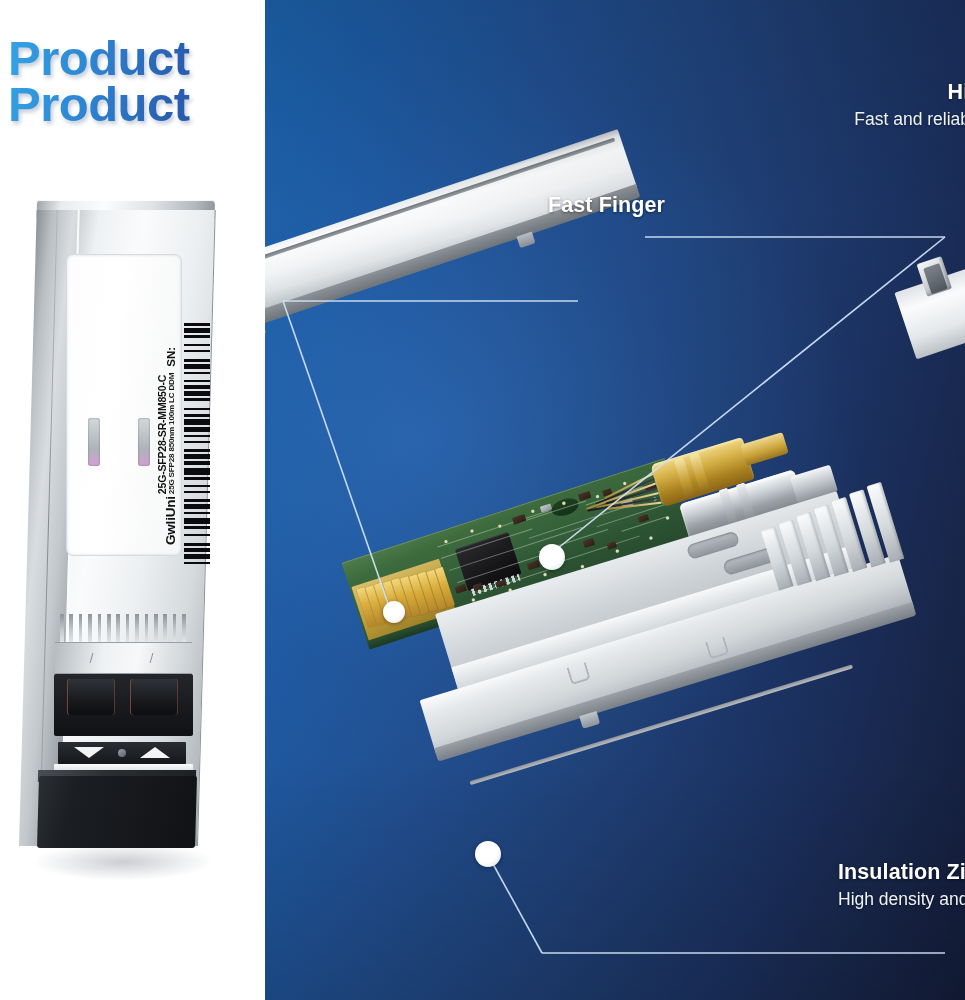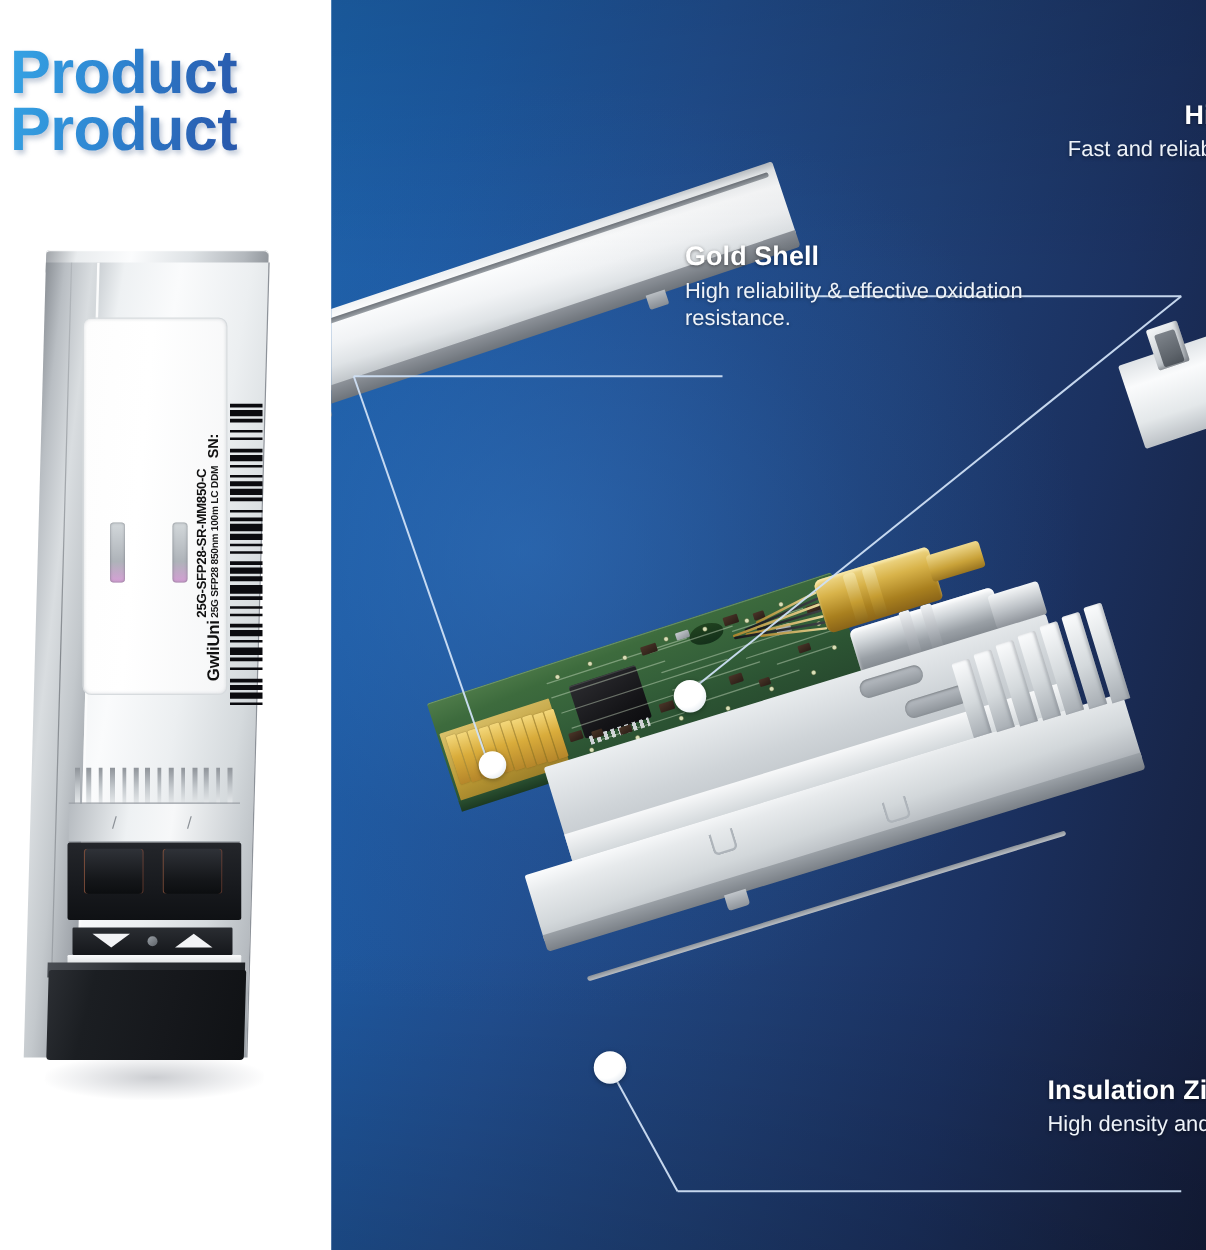--- a/index.html
+++ b/index.html
@@ -462,22 +462,21 @@
     <div class="dot" style="left:274px;top:544px;width:26px;height:26px;"></div>
     <div class="dot" style="left:118px;top:601px;width:22px;height:22px;"></div>
     <div class="dot" style="left:210px;top:841px;width:26px;height:26px;"></div>
 
     <div class="callout" id="callout-chipset">
       <div class="co-title">High Performance Chipset</div>
       <div class="co-body">Fast and reliable signal transmission with lower power consumption</div>
     </div>
 
     <div class="callout" id="callout-gold">
-      <div class="co-title">Gold Shell</div>
-      <div class="co-body">High reliability &amp; effective oxidation resistance.</div>
+      <div class="co-title">Fast Finger</div>
     </div>
 
     <div class="callout" id="callout-shell">
       <div class="co-title">Insulation Zinc Alloy Shell</div>
       <div class="co-body">High density and heat-resistant</div>
     </div>
 
   </div>
 </div>
 

